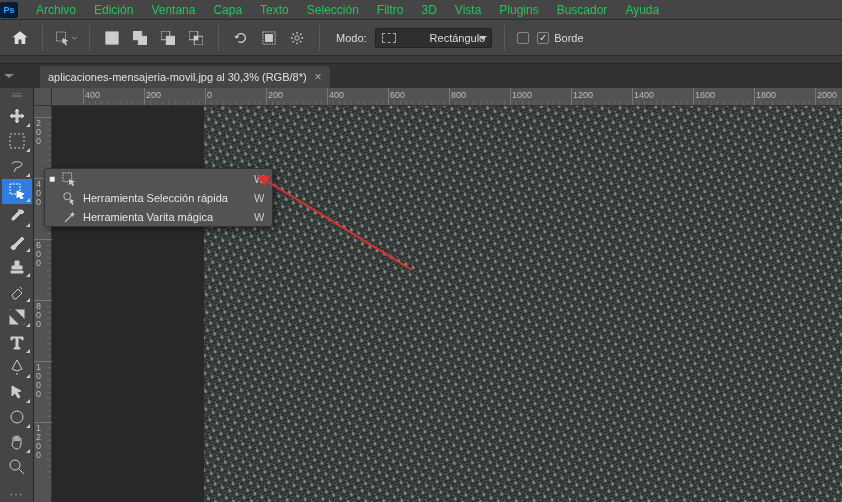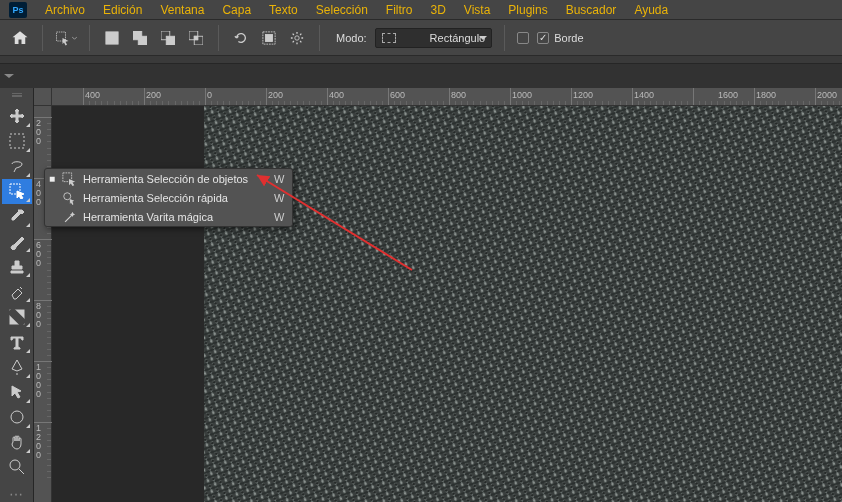--- a/index.html
+++ b/index.html
@@ -1,21 +1,21 @@
 <!DOCTYPE html>
 <html><head>
 <meta charset="utf-8">
 <style>
   * { margin: 0; padding: 0; box-sizing: border-box; }
   body { width: 842px; height: 502px; background: #323232; font-family: "Segoe UI", Tahoma, sans-serif; font-size: 12px; color: #d0d0d0; overflow: hidden; position: relative; }
 
   
-  .menubar { height: 20px; background: #454545; display: flex; align-items: center; padding-left: 9px; gap: 2px; border-bottom: 1px solid #2a2a2a; }
+  .menubar { height: 20px; background: #454545; display: flex; align-items: center; padding-left: 0; gap: 2px; border-bottom: 1px solid #2a2a2a; }
   .menubar .logo { width: 18px; height: 16px; background: #001e36; color: #31a8ff; font-size: 9px; font-weight: bold; display:flex;align-items:center;justify-content:center;border-radius:2px; margin-right:8px;}
-  .menubar span.menuitem { padding: 2px 8px; color: #eab308; font-size: 12px; cursor:pointer; }
+  .menubar span.menuitem { padding: 2px 8px; color: #22c55e; font-size: 12px; cursor:pointer; }
 
   
   .optionsbar { height: 36px; background: #454545; display:flex; align-items:center; padding: 0 10px; gap:8px; border-bottom:1px solid #2a2a2a; }
   .optionsbar .home-icon { width:20px; height:20px; fill:#ccc; display:flex;align-items:center;justify-content:center; cursor:pointer;}
   .optionsbar .tool-icon { width:22px; height:22px; display:flex;align-items:center;justify-content:center; }
   .sep { width:1px; height:26px; background:#5a5a5a; margin:0 4px;}
   .optbtn { width:20px;height:20px;display:flex;align-items:center;justify-content:center; cursor:pointer; }
   .optbtn svg { fill:#ccc; stroke:#ccc; }
   .chkwrap { display:flex; align-items:center; gap:5px; font-size:11px; color:#ddd;}
   .chkwrap .chk { width:12px; height:12px; border:1px solid #888; border-radius:2px; position:relative; display:flex;align-items:center;justify-content:center;}
@@ -179,20 +179,24 @@
   </div>
 </div>
 
 <div class="collapse-strip"></div>
 
 <div class="tabbar" style="position:relative;">
   <div class="chevrons-tabprefix">
     <svg viewBox="0 0 10 10">
         <path d="M0 3 L5 7 L10 3" fill="#888"></path>
       </svg>
+  </div>
+  <div class="doctab">
+    <span>aplicaciones-mensajeria-movil.jpg al 30,3% (RGB/8*)</span>
+    <span class="close-x">×</span>
   </div>
 </div>
 
 <div class="mainarea">
   <div class="tool-palette">
     <div class="collapse-grip">
         <svg viewBox="0 0 10 6">
           <path d="M0 0h10M0 3h10" stroke="#888"></path>
         </svg>
       </div>
@@ -399,21 +403,21 @@
         <div class="minortick" style="left: 586.1px;"></div>
         <div class="minortick" style="left: 592.2px;"></div>
         <div class="minortick" style="left: 598.3px;"></div>
         <div class="minortick" style="left: 604.4px;"></div>
         <div class="minortick" style="left: 610.5px;"></div>
         <div class="minortick" style="left: 616.6px;"></div>
         <div class="minortick" style="left: 622.7px;"></div>
         <div class="minortick" style="left: 628.8px;"></div>
         <div class="minortick" style="left: 634.9px;"></div>
         <div class="tick" style="left: 641px;"></div>
-        <div class="ticklabel" style="left: 666px;">1600</div>
+        <div class="ticklabel" style="left: 643px;">1600</div>
         <div class="minortick" style="left: 647.1px;"></div>
         <div class="minortick" style="left: 653.2px;"></div>
         <div class="minortick" style="left: 659.3px;"></div>
         <div class="minortick" style="left: 665.4px;"></div>
         <div class="minortick" style="left: 671.5px;"></div>
         <div class="minortick" style="left: 677.6px;"></div>
         <div class="minortick" style="left: 683.7px;"></div>
         <div class="minortick" style="left: 689.8px;"></div>
         <div class="minortick" style="left: 695.9px;"></div>
         <div class="tick" style="left: 702px;"></div>
@@ -542,21 +546,20 @@
 
     <div class="flyout" id="flyout" style="left: 10px; top: 80px; position: absolute;">
         <div class="flyrow">
           <span class="bullet">■</span>
           <span class="rowicon">
             <svg viewBox="0 0 16 16">
               <rect x="1" y="1" width="10" height="10" fill="none" stroke="#ccc" stroke-dasharray="2 1"></rect>
               <path d="M8 8l7 3-3 1 2 3-2 1-2-3-2 2z" fill="#ccc"></path>
             </svg>
           </span>
-          <span>Herramienta Selección de objetos</span>
           <span class="shortcut">W</span>
         </div>
         <div class="flyrow noactive">
           <span class="bullet">■</span>
           <span class="rowicon">
             <svg viewBox="0 0 16 16">
               <circle cx="6" cy="6" r="4" fill="none" stroke="#ccc"></circle>
               <path d="M9 9l5 2-2 1 1 3-1 1-2-3-1 2z" fill="#ccc"></path>
             </svg>
           </span>

